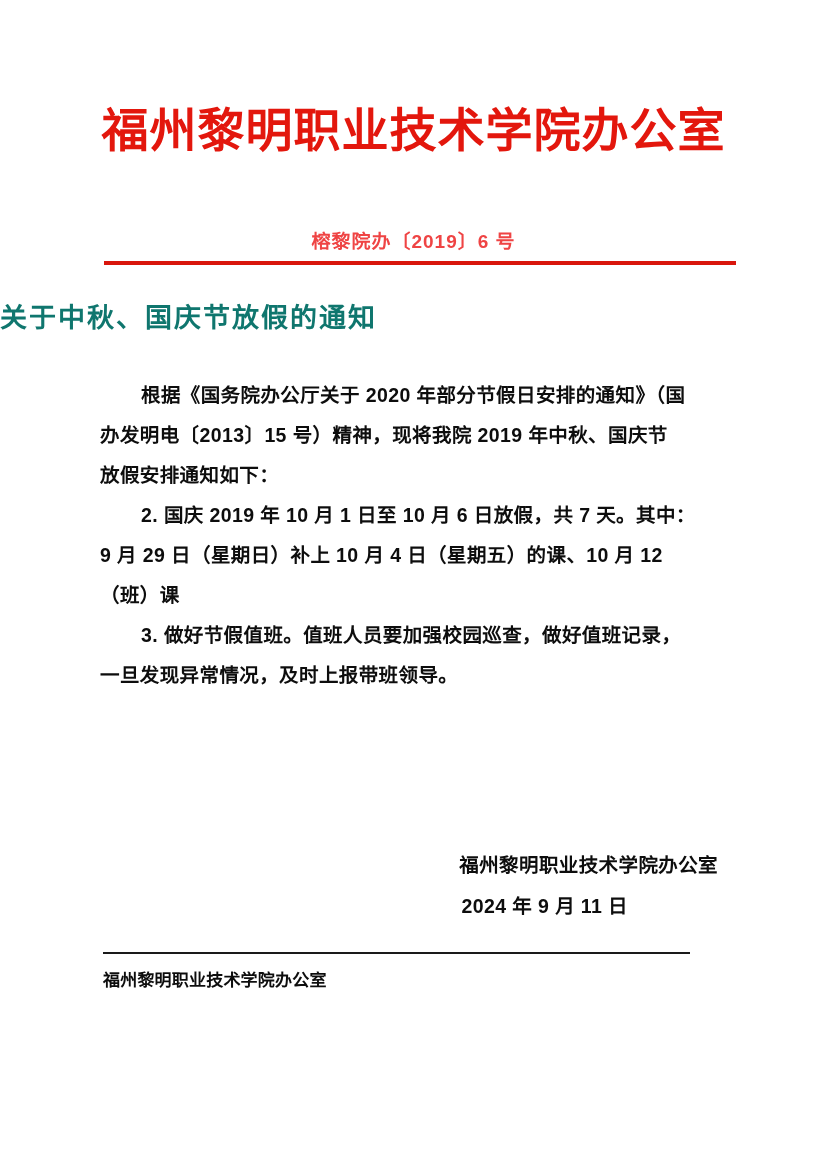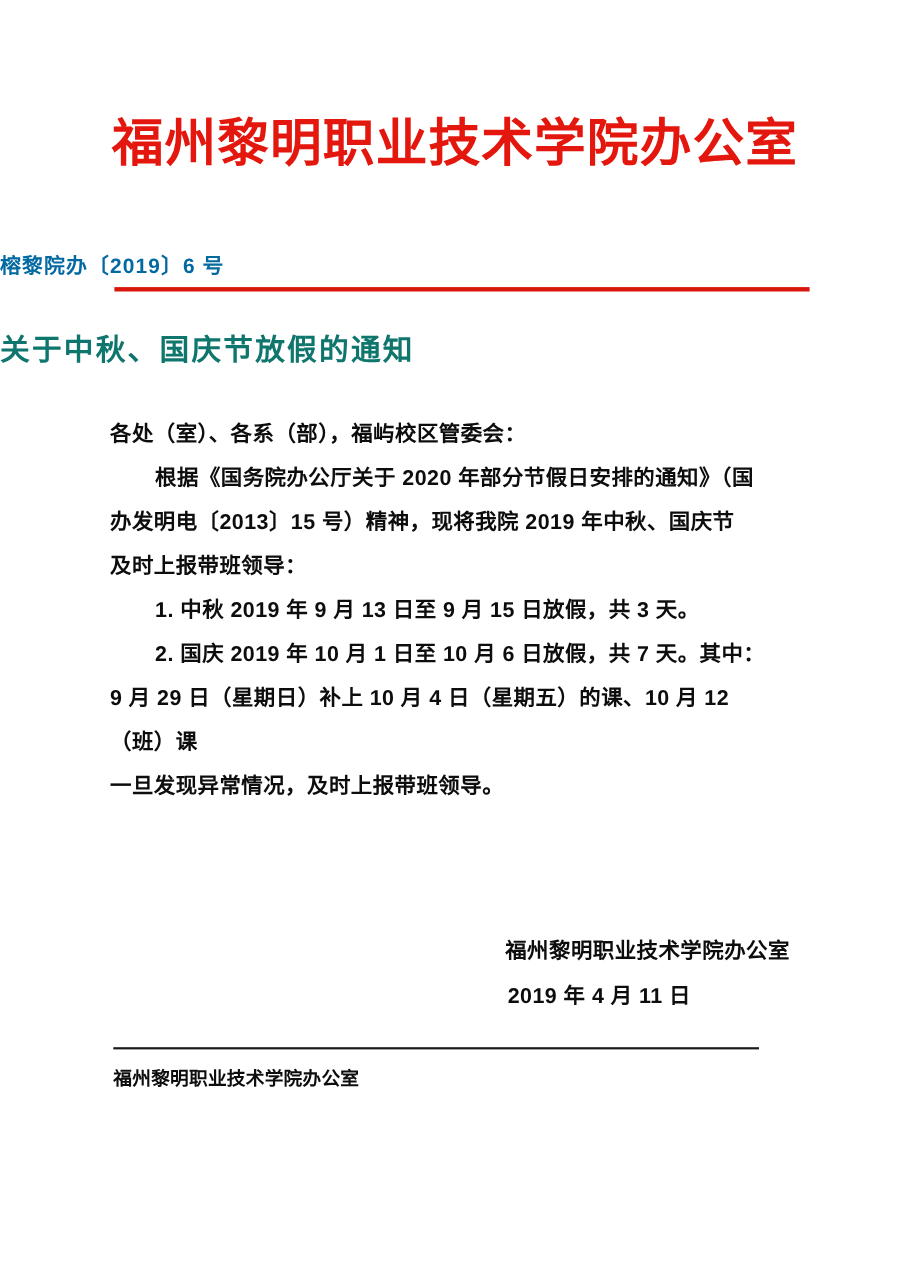--- a/index.html
+++ b/index.html
@@ -42,26 +42,26 @@
     color: #e3170d;
     white-space: nowrap;
   }
 
   
   .doc-number {
     position: absolute;
     top: 226px;
     left: 0;
     width: 827px;
-    text-align: left;
+    text-align: center;
     font-family: "Liberation Sans", "DejaVu Sans", sans-serif;
     font-weight: 700;
     font-size: 19px;
     letter-spacing: 1px;
-    color: #0369a1;
+    color: #ef4444;
   }
 
   
   .red-rule {
     position: absolute;
     top: 261px;
     left: 104px;
     width: 632px;
     height: 4px;
     background: #d9160c;
@@ -153,35 +153,34 @@
     <div class="masthead-title">福州黎明职业技术学院办公室</div>
   </div>
 
   <div class="doc-number">榕黎院办〔2019〕6 号</div>
 
   <div class="red-rule"></div>
 
   <div class="doc-title">关于中秋、国庆节放假的通知</div>
 
   <div class="body-block">
-    <div class="body-line">各处（室）、各系（部），福屿校区管委会：</div>
 
     <div class="body-line indent">根据《国务院办公厅关于 2020 年部分节假日安排的通知》（国</div>
     <div class="body-line">办发明电〔2013〕15 号）精神，现将我院 2019 年中秋、国庆节</div>
-    <div class="body-line">及时上报带班领导：</div>
-    <div class="body-line indent">1. 中秋 2019 年 9 月 13 日至 9 月 15 日放假，共 3 天。</div>
+    <div class="body-line">放假安排通知如下：</div>
     <div class="body-line indent">2. 国庆 2019 年 10 月 1 日至 10 月 6 日放假，共 7 天。其中：</div>
     <div class="body-line">9 月 29 日（星期日）补上 10 月 4 日（星期五）的课、10 月 12</div>
     <div class="body-line">（班）课</div>
+    <div class="body-line indent">3. 做好节假值班。值班人员要加强校园巡查，做好值班记录，</div>
     <div class="body-line">一旦发现异常情况，及时上报带班领导。</div>
   </div>
 
   <div class="signature">
     <div class="signature-org">福州黎明职业技术学院办公室</div>
-    <div class="signature-date">2019 年 4 月 11 日</div>
+    <div class="signature-date">2024 年 9 月 11 日</div>
   </div>
 
   <div class="footer-rule"></div>
   <div class="footer">
     <span class="footer-left">福州黎明职业技术学院办公室</span>
   </div>
 
 </div>
 
 </body></html>

